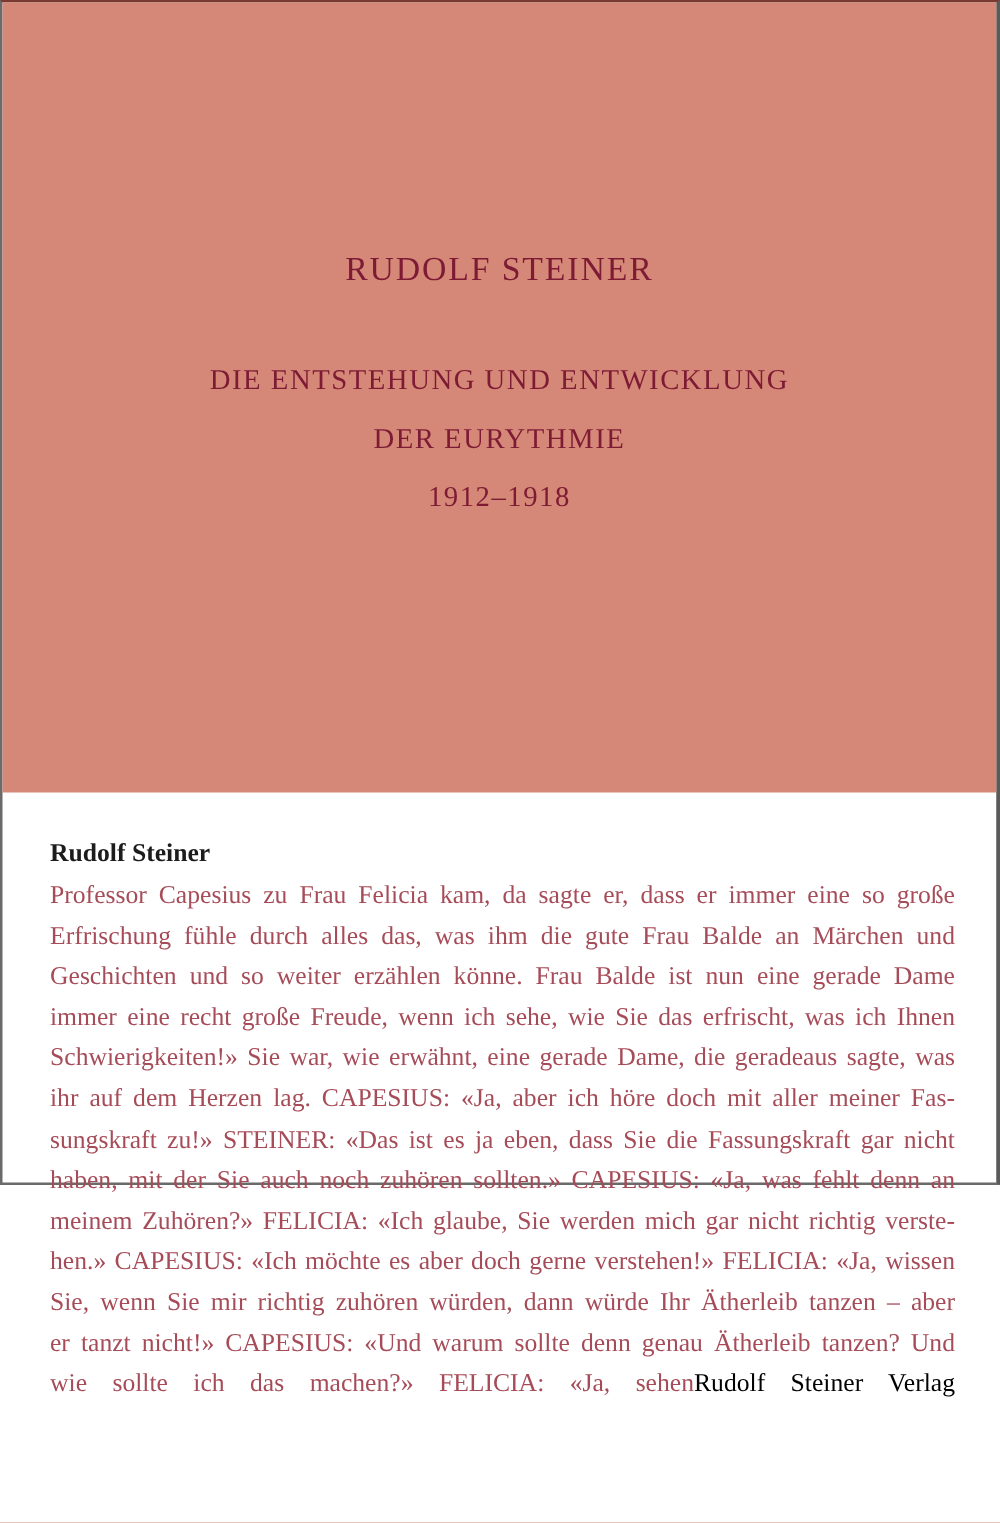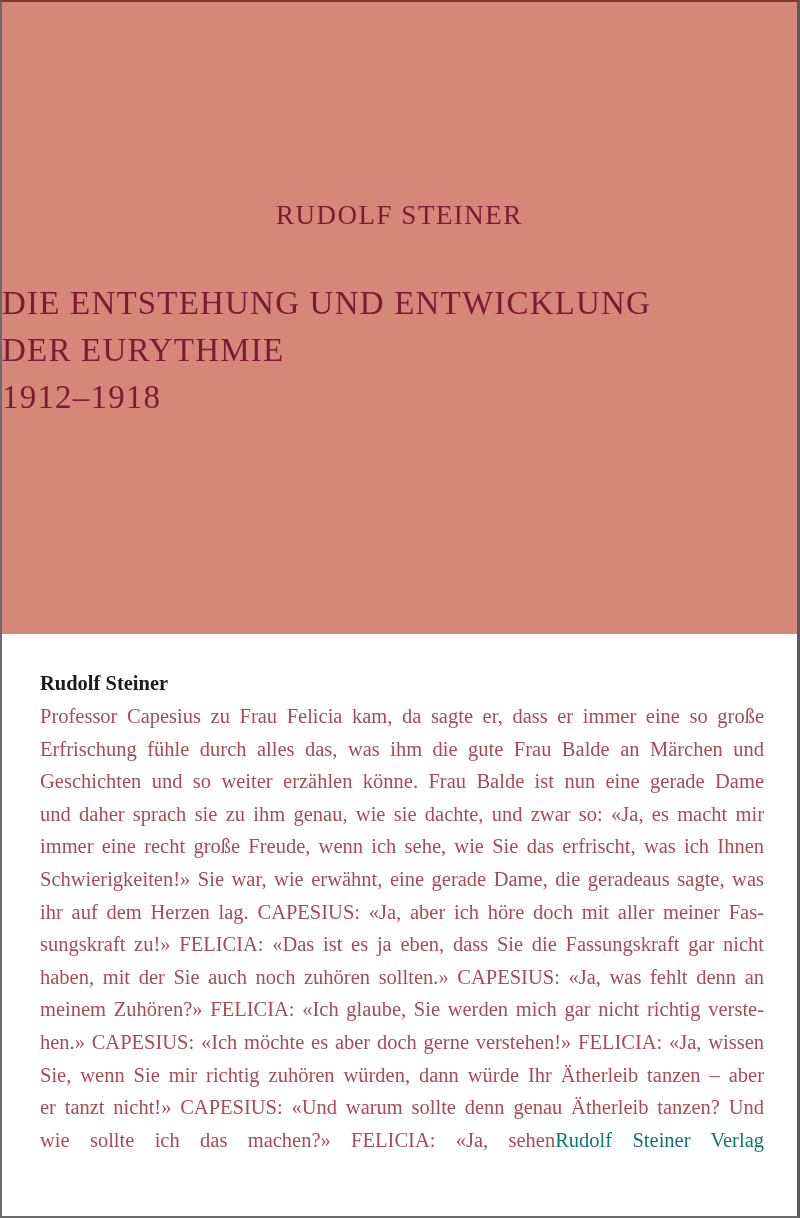--- a/index.html
+++ b/index.html
@@ -3,87 +3,87 @@
   <meta charset="utf-8">
   <style>
     html, body { margin: 0; padding: 0; }
     body {
       width: 800px; height: 1218px; overflow: hidden;
       background: #ffffff;
       font-family: "Liberation Serif", "DejaVu Serif", serif;
       position: relative;
     }
     .cover {
-      position: absolute; left: 0; top: 0; width: 800px; height: 1218px;
+      position: absolute; left: 0; top: 0; width: 800px; height: 948px;
       box-sizing: border-box;
       border-left: 2px solid #6a6a6a;
       border-right: 3px solid #5a5a5a;
       border-bottom: 2px solid #6a6a6a;
       border-top: 2px solid #7a3a30;
       text-decoration: underline;
     }
     .top-panel {
       position: absolute; left: 0; top: 0; width: 100%; height: 632px;
       background: #d68878;
     }
     .cover-author {
       position: absolute; left: 0; right: 0; top: 198px;
       text-align: center;
       color: #7d1a34;
       font-size: 27px;
       letter-spacing: 1.5px;
     }
     .cover-title {
       position: absolute; left: 0; right: 0; top: 278px;
+      text-align: center;
       color: #7d1a34;
-      font-size: 33px;
+      font-size: 23px;
       letter-spacing: 1.2px;
       line-height: 47px;
     }
     .cover-title div { white-space: nowrap; }
     .bottom-panel {
       position: absolute; left: 38px; top: 665px; width: 724px;
     }
     .bottom-author {
       font-weight: bold; color: #1c1c1c; font-size: 20.5px; line-height: 33px;
       white-space: nowrap;
     }
     .blurb {
       font-size: 20.5px; line-height: 32.6px; color: #a64c58;
       text-align: justify;
     }
     .blurb .line { display: block; white-space: nowrap; text-align: justify; text-align-last: justify; }
     .blurb .line.last { text-align-last: justify; }
     .book-title { font-weight: bold; color: #1c1c1c; }
-    .publisher { color: #0f766e; margin-top: 16px; }
+    .publisher { color: #000000; margin-top: 16px; }
   </style>
 </head>
 <body>
 
 <div class="cover">
   <div class="top-panel">
     <div class="cover-author">RUDOLF STEINER</div>
     <div class="cover-title">
       <div>DIE ENTSTEHUNG UND ENTWICKLUNG</div>
       <div>DER EURYTHMIE</div>
       <div>1912–1918</div>
     </div>
   </div>
 
   <div class="bottom-panel">
     <div class="bottom-author">Rudolf Steiner</div>
     <div class="blurb">
       <span class="line">Professor Capesius zu Frau Felicia kam, da sagte er, dass er immer eine so große</span>
       <span class="line">Erfrischung fühle durch alles das, was ihm die gute Frau Balde an Märchen und</span>
       <span class="line">Geschichten und so weiter erzählen könne. Frau Balde ist nun eine gerade Dame</span>
-      <span class="line">und daher sprach sie zu ihm genau, wie sie dachte, und zwar so: «Ja, es macht mir</span>
       <span class="line">immer eine recht große Freude, wenn ich sehe, wie Sie das erfrischt, was ich Ihnen</span>
       <span class="line">Schwierigkeiten!» Sie war, wie erwähnt, eine gerade Dame, die geradeaus sagte, was</span>
       <span class="line">ihr auf dem Herzen lag. CAPESIUS: «Ja, aber ich höre doch mit aller meiner Fas-</span>
-      <span class="line">sungskraft zu!» FELICIA: «Das ist es ja eben, dass Sie die Fassungskraft gar nicht</span>
+      <span class="line">sungskraft zu!» STEINER: «Das ist es ja eben, dass Sie die Fassungskraft gar nicht</span>
       <span class="line">haben, mit der Sie auch noch zuhören sollten.» CAPESIUS: «Ja, was fehlt denn an</span>
       <span class="line">meinem Zuhören?» FELICIA: «Ich glaube, Sie werden mich gar nicht richtig verste-</span>
       <span class="line">hen.» CAPESIUS: «Ich möchte es aber doch gerne verstehen!» FELICIA: «Ja, wissen</span>
       <span class="line">Sie, wenn Sie mir richtig zuhören würden, dann würde Ihr Ätherleib tanzen – aber</span>
       <span class="line">er tanzt nicht!» CAPESIUS: «Und warum sollte denn genau Ätherleib tanzen? Und</span>
       <span class="line last"><span>wie sollte ich das machen?» FELICIA: «Ja, sehen</span><span class="publisher">Rudolf Steiner Verlag</span></span>
     </div>
   </div>
 </div>
 

